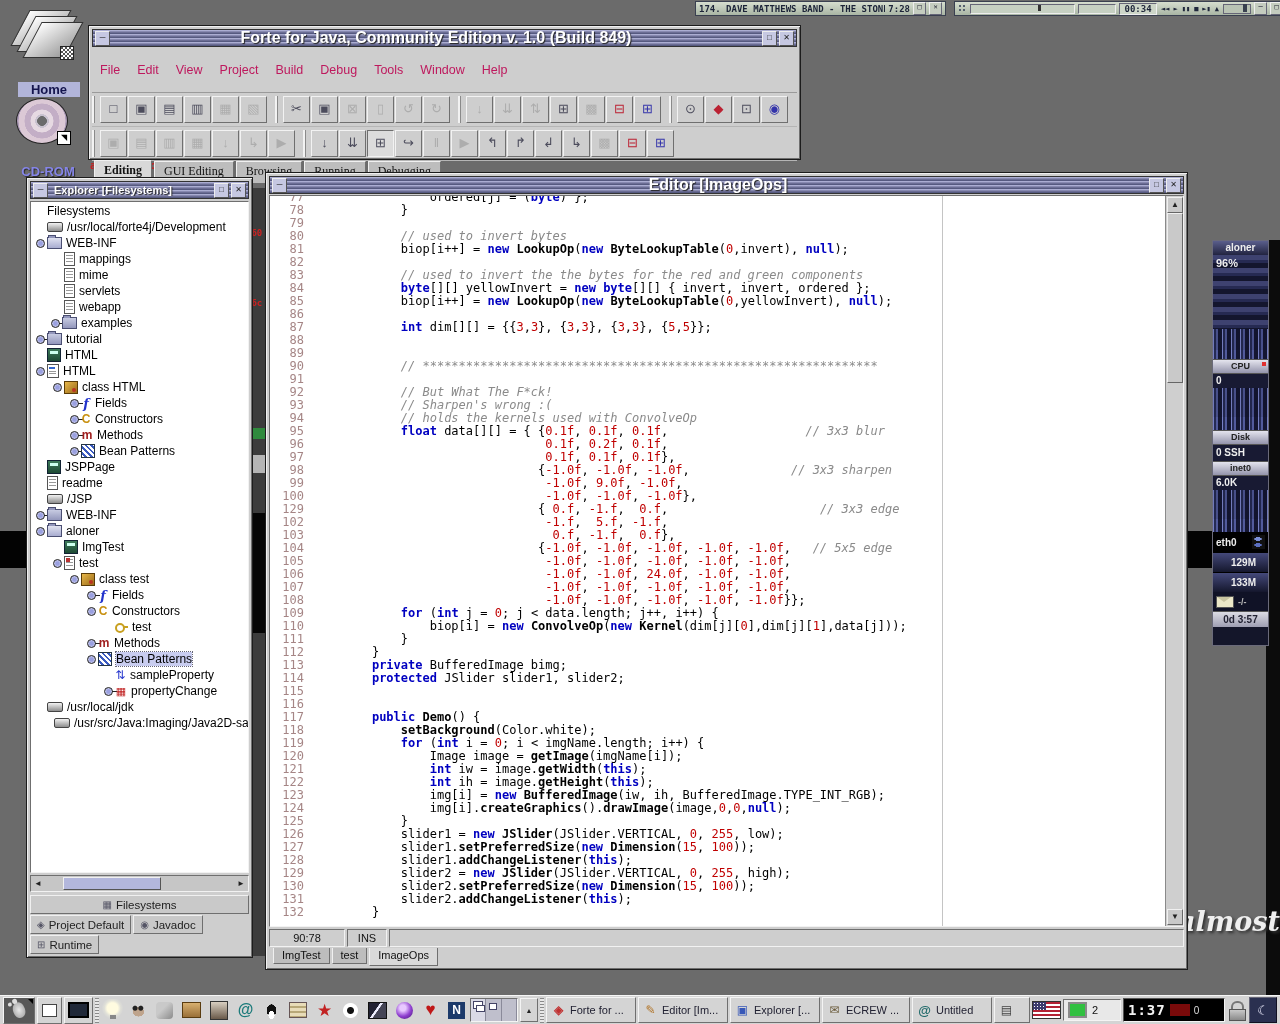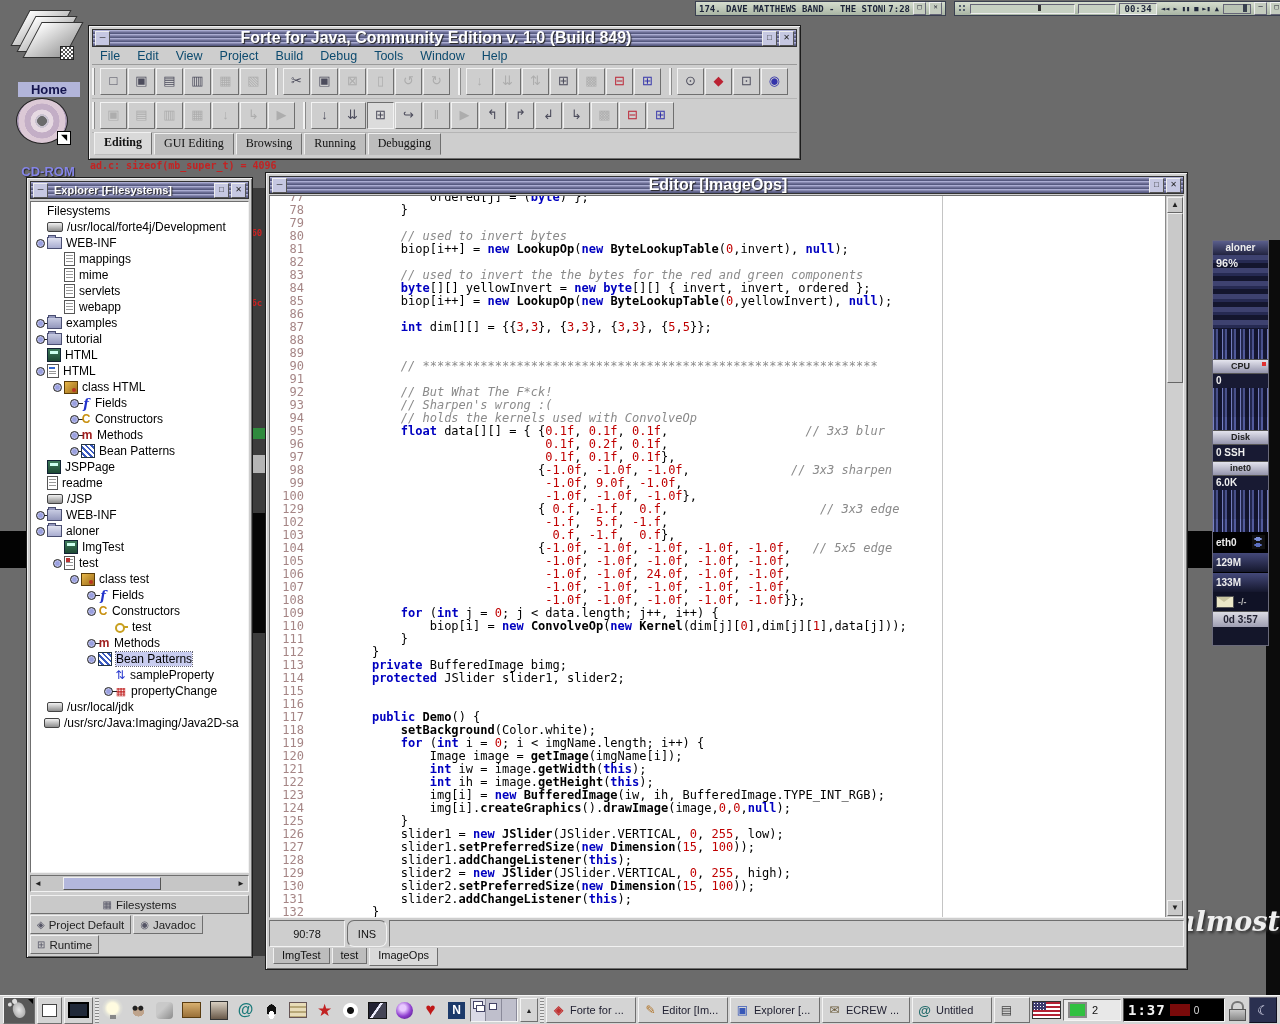--- a/index.html
+++ b/index.html
@@ -60,21 +60,21 @@
   .amp-track{flex:1;height:8px;background:#c6d0c2;border:1px solid;border-color:#667 #eee #eee #667;position:relative;}
   .amp-track .tick{position:absolute;left:65%;top:0;width:3px;height:6px;background:#333;}
   .amp-track2{width:36px;flex:none;}
   .amp-lcd{width:36px;flex:none;text-align:center;background:#cdd6c8;border:1px solid;border-color:#667 #eee #eee #667;}
   #amp-controls{display:flex;gap:2px;flex:none;font-size:7px;color:#20283c;}
   #amp-controls .pc{padding:0 1px;}
   .amp-vol{width:26px;height:8px;flex:none;background:#b9c3b4;border:1px solid #667;position:relative;}
   .amp-vol .vth{position:absolute;right:3px;top:-1px;width:4px;height:8px;background:#39414f;}
   
   #forte-window{left:88px;top:25px;width:705px;height:127px;z-index:10;}
-  .mbar{height:17px;display:flex;align-items:center;gap:17px;padding:0 8px;font-size:12.5px;color:#0c4a6e;
+  .mbar{height:17px;display:flex;align-items:center;gap:17px;padding:14px 8px;font-size:12.5px;color:#be185d;
         border-bottom:1px solid #9a9a9a;}
   .trow{height:33px;display:flex;align-items:center;padding:0 2px;border-bottom:1px solid #b5b5b5;}
   .tgroup{display:flex;align-items:center;gap:1px;margin-right:10px;padding-left:5px;
           border-left:1px solid #8a8a8a;box-shadow:-2px 0 0 #f2f2f2;}
   .tbtn{width:25px;height:25px;background:#cecece;border:1px solid;border-color:#f2f2f2 #6f6f6f #6f6f6f #f2f2f2;
         font-size:13px;line-height:23px;text-align:center;color:#4c4c5c;}
   .tbtn.dis{color:#adadad;}
   .tbtn.pressed{border-color:#6f6f6f #f2f2f2 #f2f2f2 #6f6f6f;background:#dcdcdc;}
   .tbtn.a-red{color:#b23;}
   .tbtn.a-blue{color:#33a;}
@@ -144,25 +144,25 @@
   #code .nm{color:#c00000;}
   #code .cm{color:#8a8a8a;font-style:italic;}
   #marginline{position:absolute;left:672px;top:0;bottom:0;width:1px;background:#c4c4c4;}
   #vscroll{width:17px;flex:none;background:#cfcfcf;border-left:1px solid #8a8a8a;position:relative;}
   #vscroll .arr{position:absolute;left:1px;width:14px;height:14px;background:#c9c9c9;border:1px solid;
        border-color:#f0f0f0 #666 #666 #f0f0f0;font-size:8px;line-height:13px;text-align:center;color:#222;}
   #vscroll .arr.up{top:1px;}
   #vscroll .arr.dn{bottom:1px;}
   #vscroll .vthumb{position:absolute;left:1px;top:17px;width:14px;height:168px;background:#c9c9c9;
        border:1px solid;border-color:#f0f0f0 #666 #666 #f0f0f0;}
-  #estatus{height:27px;margin-top:2px;display:flex;gap:2px;font-size:11px;color:#111;}
+  #estatus{height:18px;margin-top:2px;display:flex;gap:2px;font-size:11px;color:#111;}
   #estatus .cell{border:1px solid;border-color:#6f6f6f #f2f2f2 #f2f2f2 #6f6f6f;background:#cecece;
        display:flex;align-items:center;justify-content:center;}
   #estatus .pos{width:74px;}
-  #estatus .mode{width:38px;border-radius:7px;}
+  #estatus .mode{width:38px;}
   #estatus .rest{flex:1;}
   #etabs{height:18px;display:flex;align-items:flex-start;gap:2px;padding-left:4px;margin-top:1px;}
   #etabs .tab{padding:1px 8px 2px;font-size:11px;background:#bdbdbd;color:#111;
        border:1px solid;border-color:#f0f0f0 #6f6f6f #6f6f6f #f0f0f0;border-top:none;}
   #etabs .tab.active{background:#d9d9d9;padding-bottom:4px;}
   
   #gkrellm{position:absolute;left:1212px;top:240px;width:57px;height:406px;z-index:9;background:#14162a;
        border:1px solid #6a6a7a;box-sizing:border-box;color:#eee;overflow:hidden;
        font:bold 10px "Liberation Sans",sans-serif;}
   .gk-title{height:14px;line-height:14px;text-align:center;background:linear-gradient(#5a5e8c,#222440);}
@@ -176,21 +176,21 @@
   .gk-label{height:13px;line-height:13px;text-align:center;color:#222;font-size:9px;position:relative;
        background:linear-gradient(#e4e4ee,#9494ac);border-top:1px solid #555;border-bottom:1px solid #555;}
   .gk-label .led{position:absolute;right:2px;top:2px;width:4px;height:4px;background:#e03030;}
   .gk-val{height:14px;line-height:14px;padding-left:3px;background:#181a33;}
   .gk-c40{height:42px;}
   .gk-eth{height:20px;background:#000;display:flex;align-items:center;padding:0 3px;}
   .gk-eth span{flex:1;}
   .gk-disks{width:13px;height:14px;background:
        radial-gradient(ellipse 6px 3px at 6px 4px,#7b8fd8 60%,transparent 62%),
        radial-gradient(ellipse 6px 3px at 6px 10px,#5b6fc0 60%,transparent 62%),#111;}
-  .gk-mem{height:19px;line-height:19px;padding-left:3px;background:linear-gradient(180deg,#44497a,#15172d);
+  .gk-mem{height:19px;line-height:19px;padding-left:18px;background:linear-gradient(180deg,#44497a,#15172d);
        border-top:1px solid #000;}
   .gk-mail{height:19px;display:flex;align-items:center;gap:4px;padding:0 3px;background:#101226;}
   .envelope{width:16px;height:10px;background:#ece8c8;border:1px solid #555;position:relative;}
   .envelope::before{content:"";position:absolute;left:0;top:0;border-left:7px solid transparent;
        border-right:7px solid transparent;border-top:5px solid #c8c4a0;}
   .gk-mail span{color:#bbb;font-size:9px;}
   .gk-up{height:15px;line-height:15px;text-align:center;color:#223;font-size:10px;
        background:linear-gradient(#dcdce4,#9e9eb2);border-top:1px solid #555;}
   
   #taskbar{position:absolute;left:0;top:995px;width:1280px;height:29px;z-index:30;background:#d4d4d4;
@@ -457,21 +457,21 @@
           <div class="trow-item" style="padding-left: 20px;">
             <span class="xp"></span>
             <span class="ic ic-file"></span>
             <span class="tlab">servlets</span>
           </div>
           <div class="trow-item" style="padding-left: 20px;">
             <span class="xp"></span>
             <span class="ic ic-file"></span>
             <span class="tlab">webapp</span>
           </div>
-          <div class="trow-item" style="padding-left: 3px;">
+          <div class="trow-item" style="padding-left: 18px;">
             <span class="xp xc">
               <span class="knob"></span>
             </span>
             <span class="ic ic-folder"></span>
             <span class="tlab">examples</span>
           </div>
           <div class="trow-item" style="padding-left: 3px;">
             <span class="xp xc">
               <span class="knob"></span>
             </span>
@@ -616,21 +616,21 @@
               <span class="knob"></span>
             </span>
             <span class="ic ic-grid">▦</span>
             <span class="tlab">propertyChange</span>
           </div>
           <div class="trow-item" style="padding-left: 3px;">
             <span class="xp"></span>
             <span class="ic ic-disk"></span>
             <span class="tlab">/usr/local/jdk</span>
           </div>
-          <div class="trow-item" style="padding-left: 0;">
+          <div class="trow-item" style="padding-left: 10px;">
             <span class="xp"></span>
             <span class="ic ic-disk"></span>
             <span class="tlab">/usr/src/Java:Imaging/Java2D-sa</span>
           </div>
         </div>
     </div>
     <div id="xhscroll">
       <span class="arr">◄</span>
       <span class="hthumb"></span>
       <span class="arr" style="margin-left:auto">►</span>

